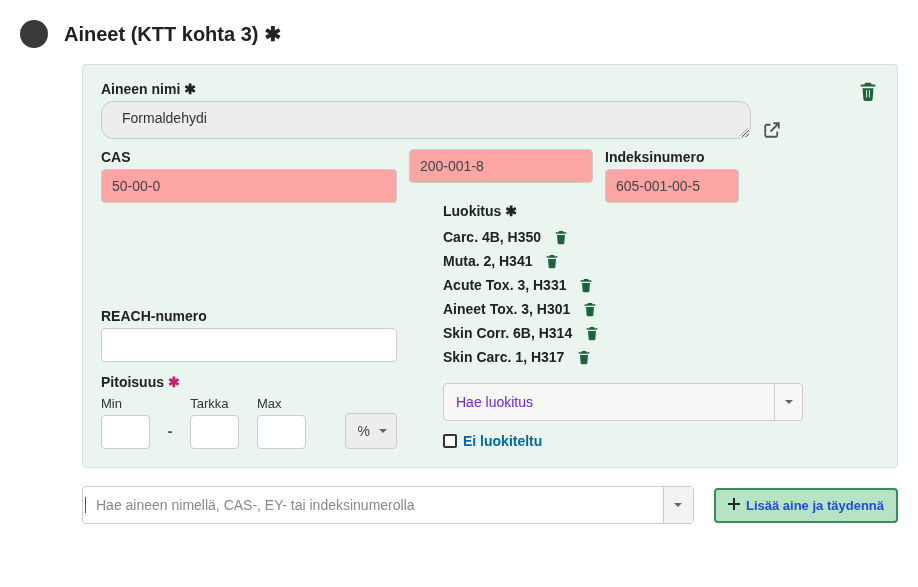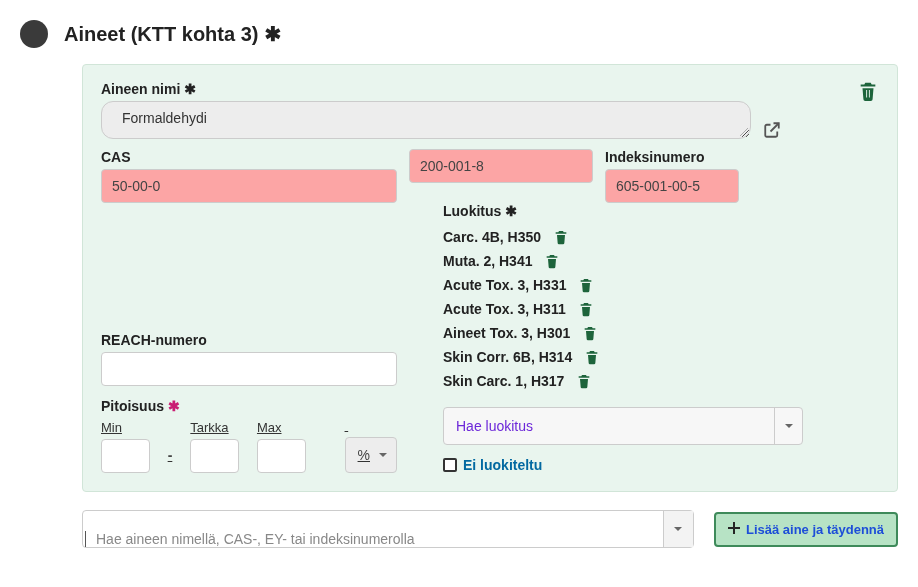--- a/index.html
+++ b/index.html
@@ -109,21 +109,20 @@
     align-items: flex-end;
   }
   .col-left { width: 296px; }
   .col-right { flex: 1; margin-left: 22px; }
 
   .pitoisuus-grid {
     display: flex;
     align-items: flex-end;
     gap: 18px;
     margin-top: 4px;
-    text-decoration: underline;
   }
   .pcol-sm { width: 66px; }
   .pcol-dash { padding-bottom: 10px; font-weight: 700; color:#444; }
   .unit-select {
     display:flex; align-items:center;
     border:1px solid #ccc; border-radius:4px;
     background:#ededed; padding:0 8px 0 12px;
     height:36px; gap:8px; color:#444;
   }
   .lbl-sm { font-weight:400; font-size:13px; color:#333; margin-bottom:4px; }
@@ -158,21 +157,21 @@
     width:14px;height:14px;border:2px solid #333; border-radius:2px;
     display:inline-block; background:#fff;
   }
 
   .footer-row {
     margin-left: 62px;
     margin-top: 18px;
     display:flex; gap: 20px; align-items:center;
   }
   .search-substance {
-    flex:1; display:flex; align-items:flex-end;
+    flex:1; display:flex; align-items:center;
     border:1px solid #ccc; border-radius:4px;
     background:#fff; height:38px;
   }
   .search-substance .ph { flex:1; padding:0 10px; color:#888; border-left: 1px solid #555; margin-left:2px; }
   .search-substance .caret {
     width:30px;height:100%;display:flex;align-items:center;justify-content:center;
     border-left:1px solid #ccc; background:#f3f3f3;
   }
 
   .btn-add {
@@ -317,28 +316,20 @@
             </div>
             <div class="class-row">
               <span>Acute Tox. 3, H331</span>
               <span class="icon-trash">
                 <svg width="16" height="18" viewBox="0 0 24 24" fill="currentColor">
                   <path d="M9 3h6l1 2h4v2H4V5h4l1-2zM6 9h12l-1 12a2 2 0 0 1-2 2H9a2 2 0 0 1-2-2L6 9z"></path>
                 </svg>
               </span>
             </div>
             <div class="class-row">
-              <span>Acute Tox. 3, H311</span>
-              <span class="icon-trash">
-                <svg width="16" height="18" viewBox="0 0 24 24" fill="currentColor">
-                  <path d="M9 3h6l1 2h4v2H4V5h4l1-2zM6 9h12l-1 12a2 2 0 0 1-2 2H9a2 2 0 0 1-2-2L6 9z"></path>
-                </svg>
-              </span>
-            </div>
-            <div class="class-row">
               <span>Aineet Tox. 3, H301</span>
               <span class="icon-trash">
                 <svg width="16" height="18" viewBox="0 0 24 24" fill="currentColor">
                   <path d="M9 3h6l1 2h4v2H4V5h4l1-2zM6 9h12l-1 12a2 2 0 0 1-2 2H9a2 2 0 0 1-2-2L6 9z"></path>
                 </svg>
               </span>
             </div>
             <div class="class-row">
               <span>Skin Corr. 6B, H314</span>
               <span class="icon-trash">

